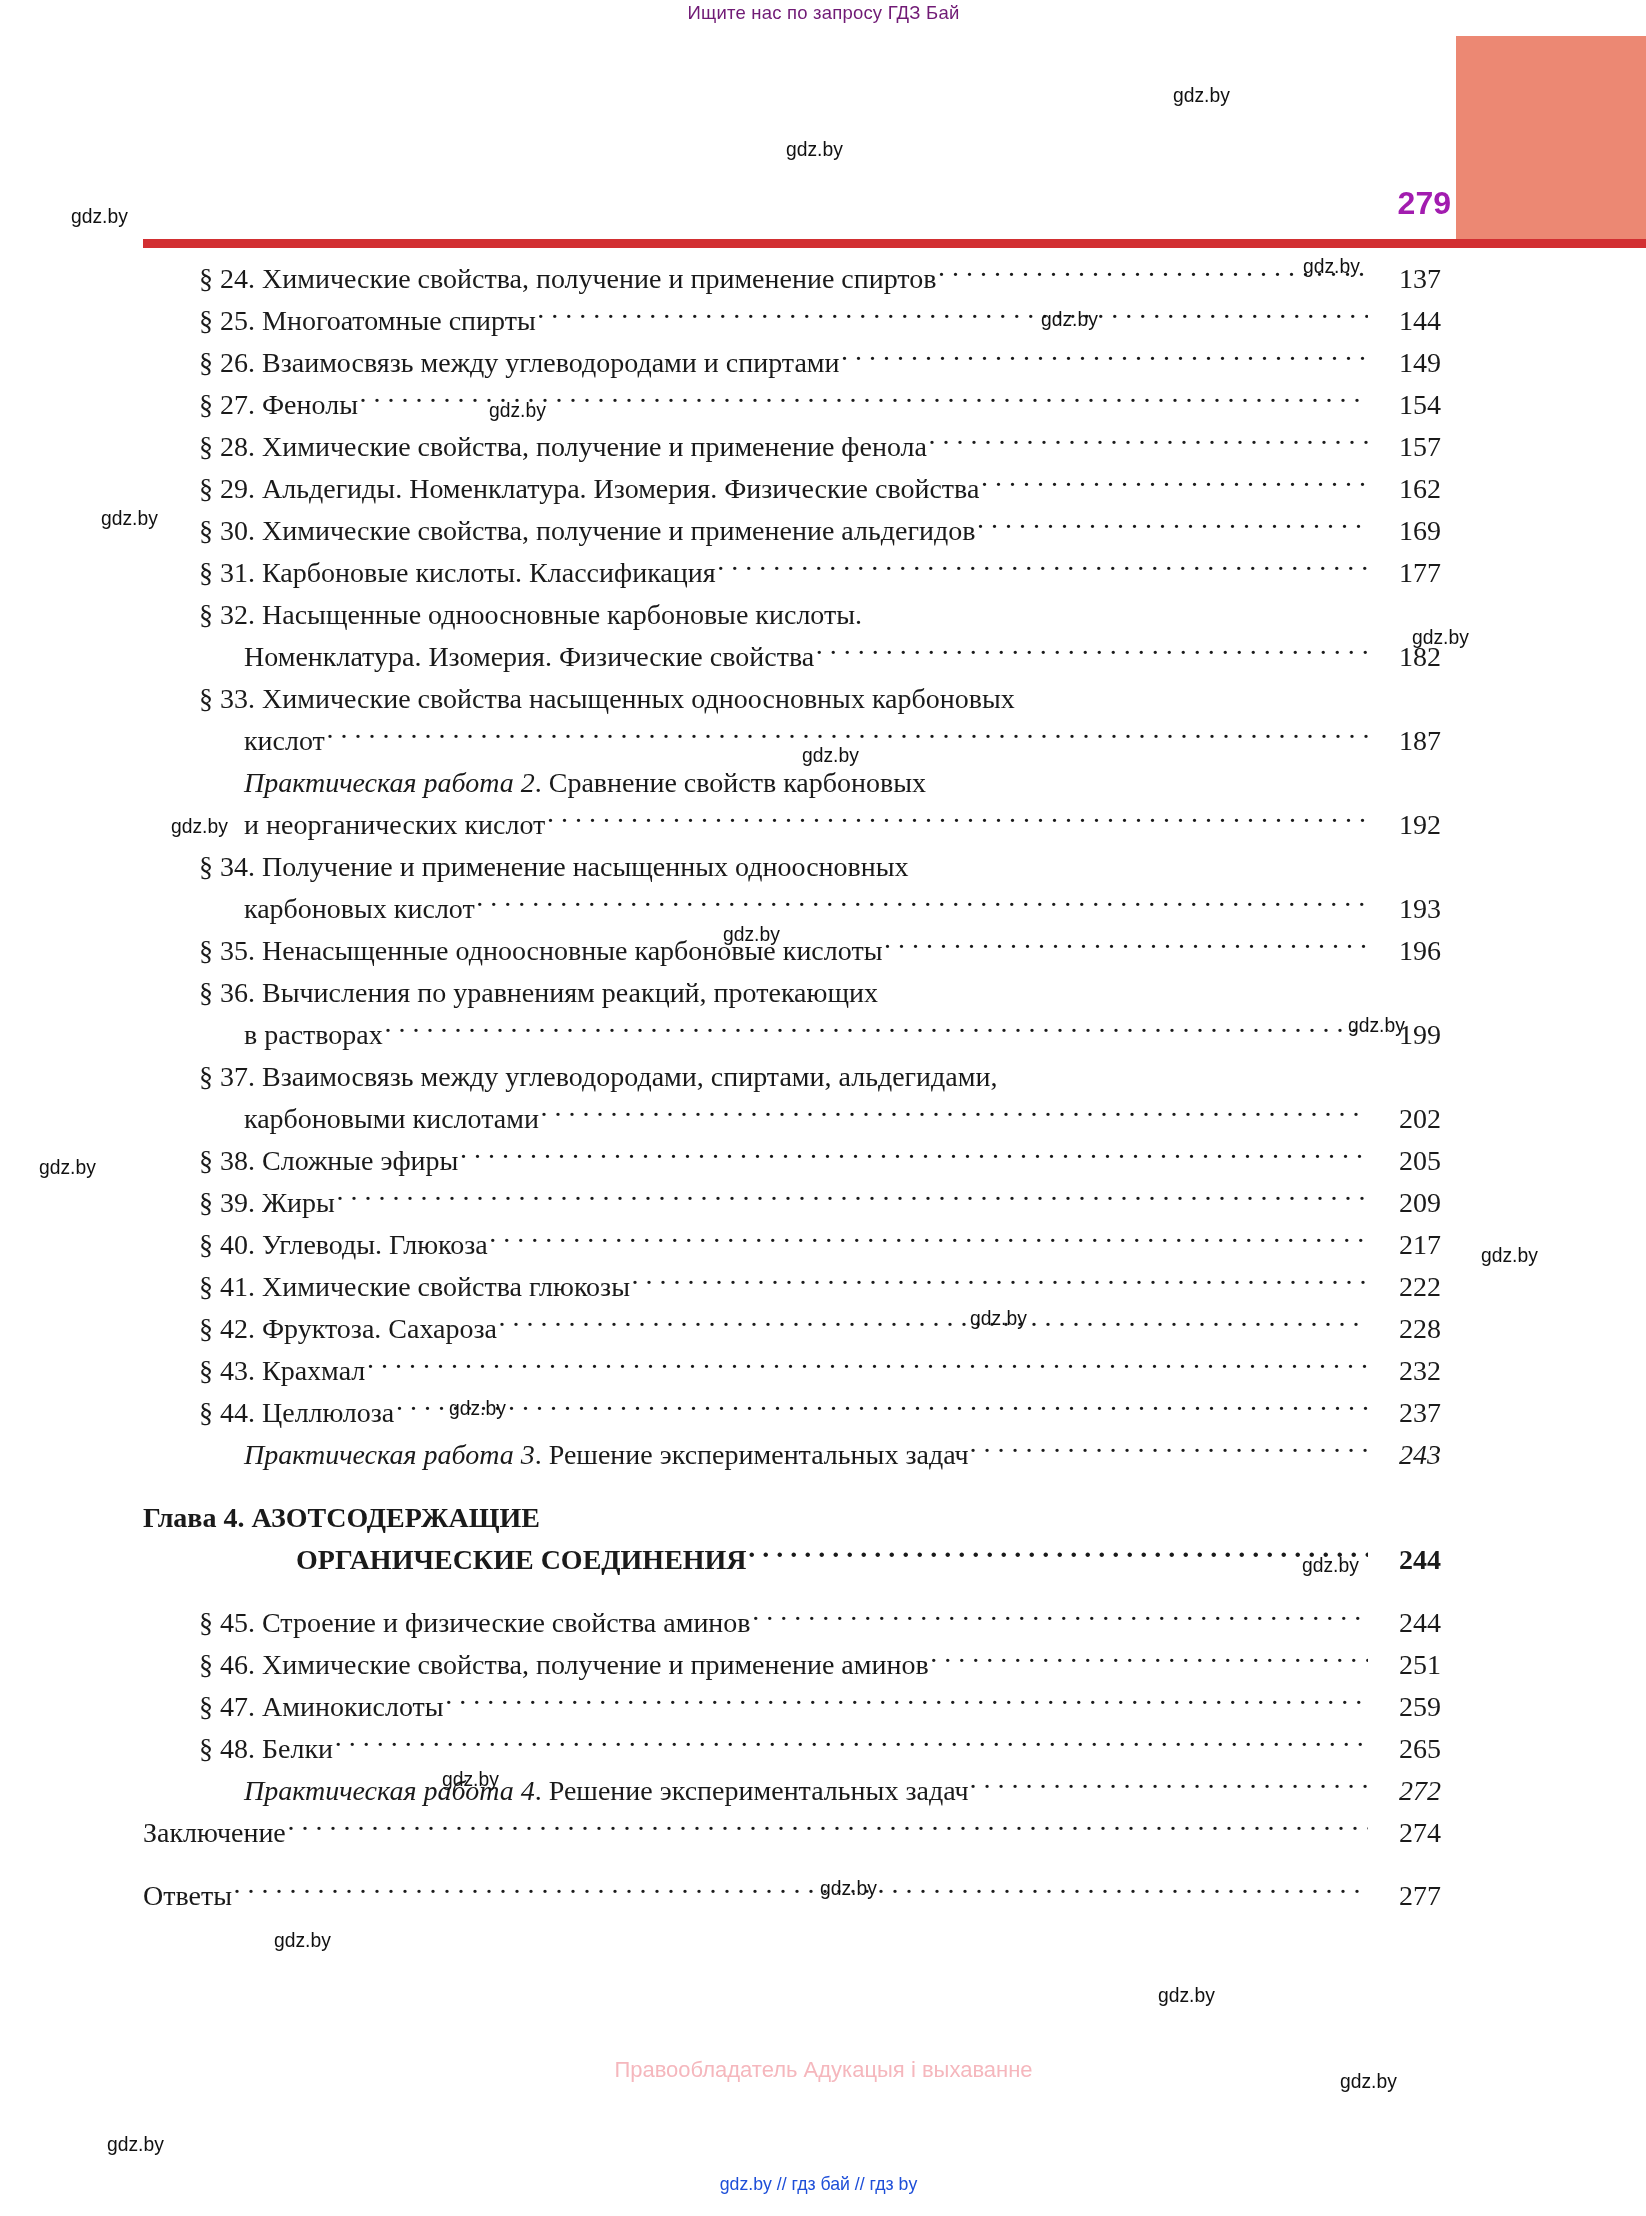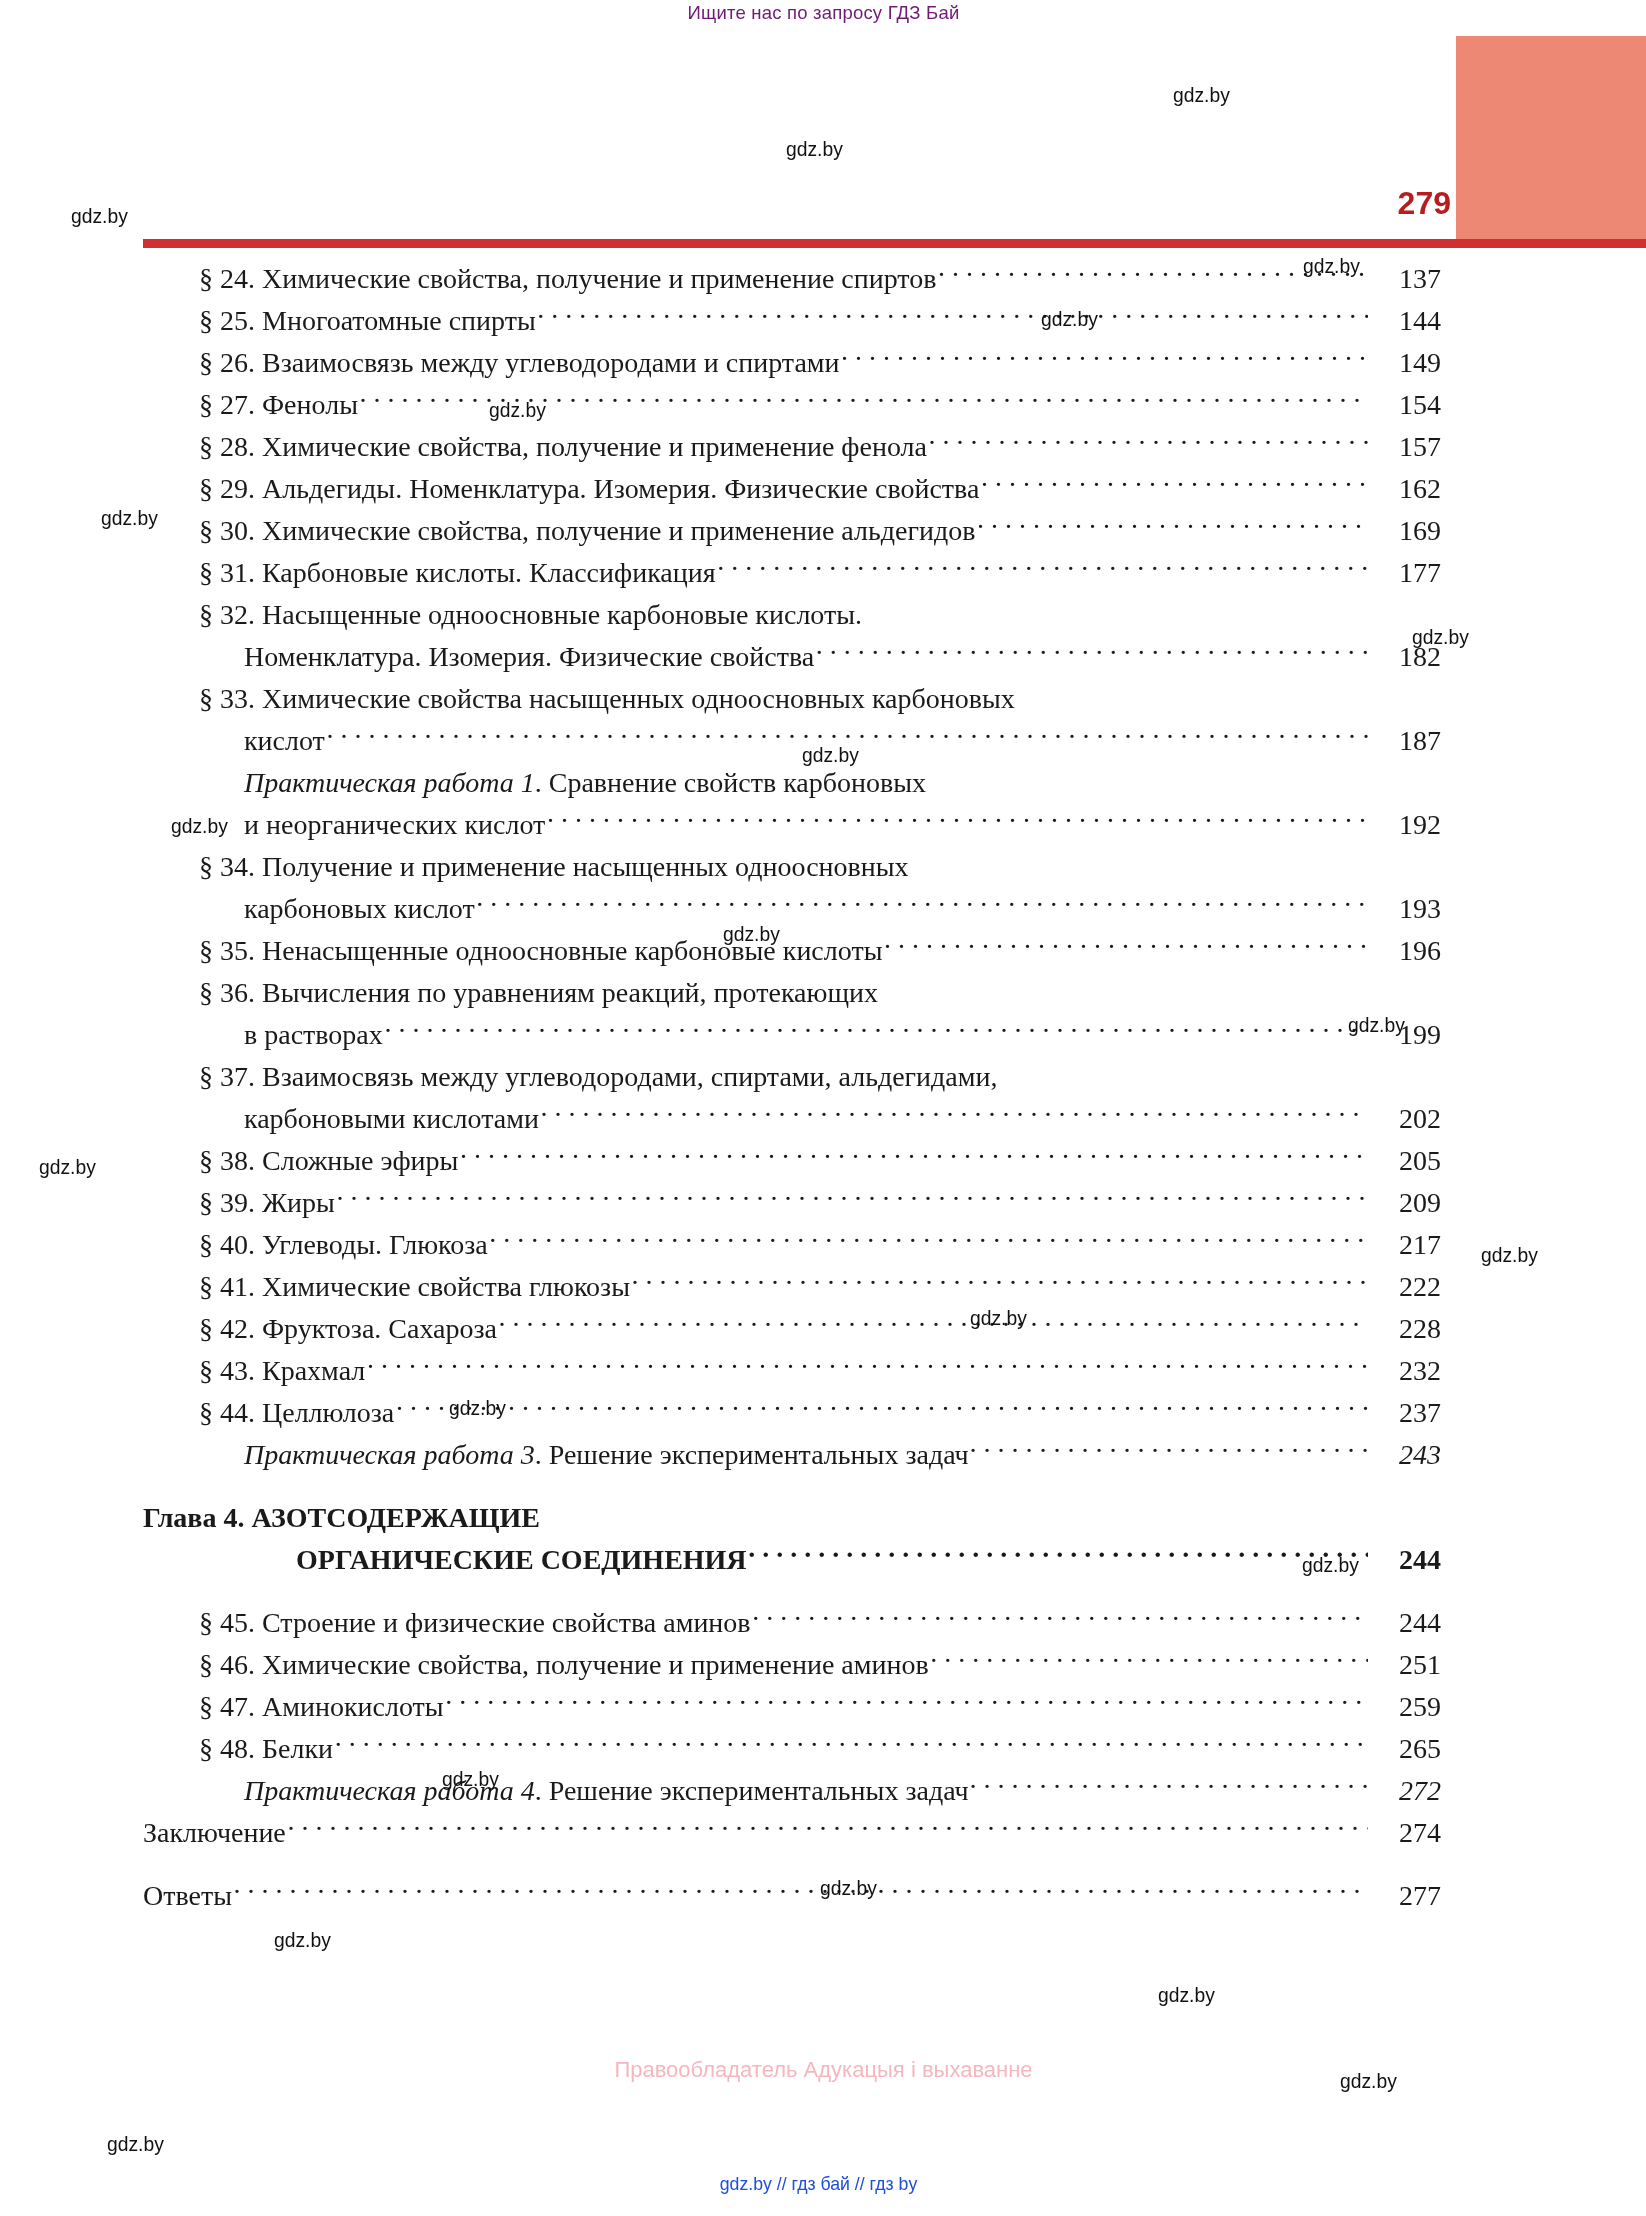--- a/index.html
+++ b/index.html
@@ -52,21 +52,21 @@
   
   .page-number {
     position: absolute;
     top: 185px;
     left: 1362px;
     width: 89px;
     text-align: right;
     font-family: "Liberation Sans", sans-serif;
     font-weight: bold;
     font-size: 32px;
-    color: #b91c1c;
+    color: #a21caf;
   }
 
   
   .toc {
     position: absolute;
     top: 258px;
     left: 143px;
     width: 1298px;
   }
 
@@ -212,21 +212,21 @@
       <span class="label">§ 33. Химические свойства насыщенных одноосновных карбоновых</span>
       <span class="leader"></span>
       <span class="pg"></span>
     </div>
     <div class="toc-row lvl-cont">
       <span class="label">кислот</span>
       <span class="leader"></span>
       <span class="pg">187</span>
     </div>
     <div class="toc-row lvl-practice no-leader">
-      <span class="label"><span class="pw-title">Практическая работа 1</span><span class="pw-rest">. Сравнение свойств карбоновых</span></span>
+      <span class="label"><span class="pw-title">Практическая работа 2</span><span class="pw-rest">. Сравнение свойств карбоновых</span></span>
       <span class="leader"></span>
       <span class="pg"></span>
     </div>
     <div class="toc-row lvl-cont">
       <span class="label">и неорганических кислот</span>
       <span class="leader"></span>
       <span class="pg">192</span>
     </div>
     <div class="toc-row lvl-section no-leader">
       <span class="label">§ 34. Получение и применение насыщенных одноосновных</span>

